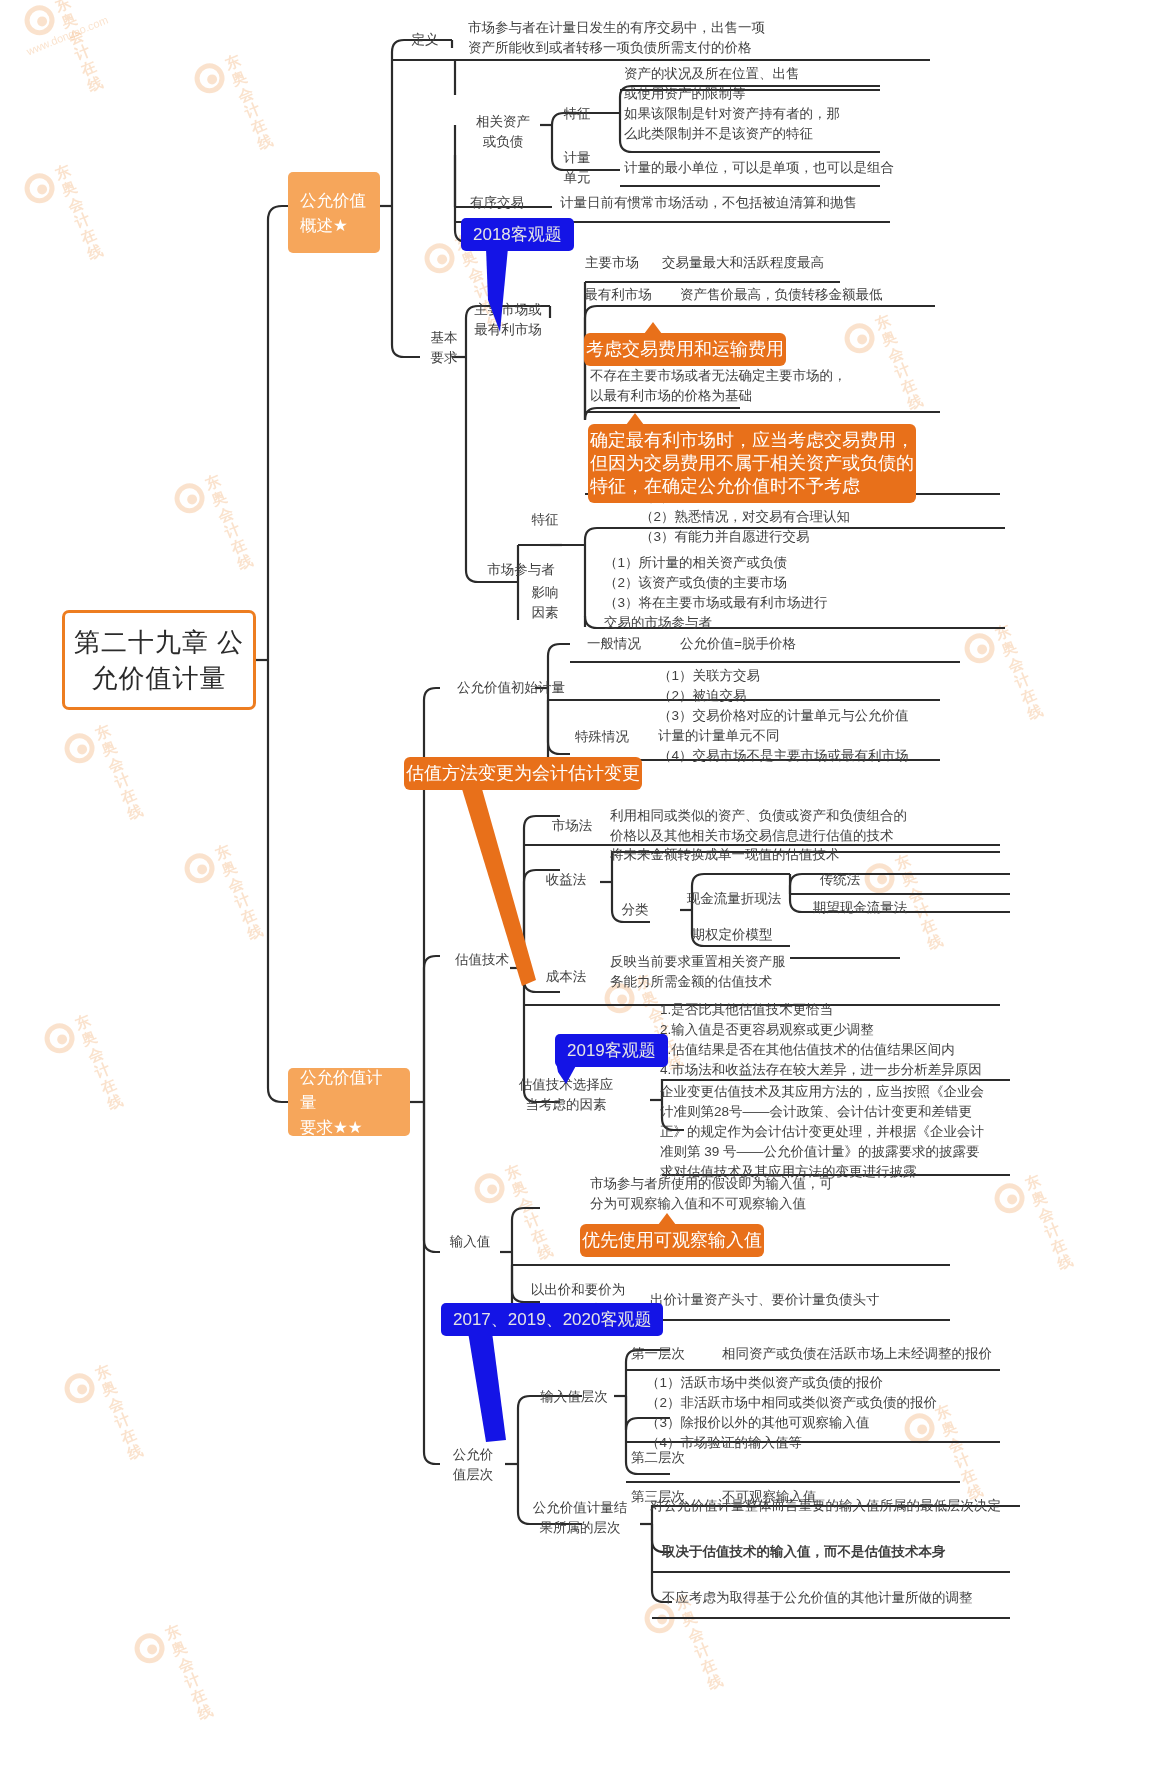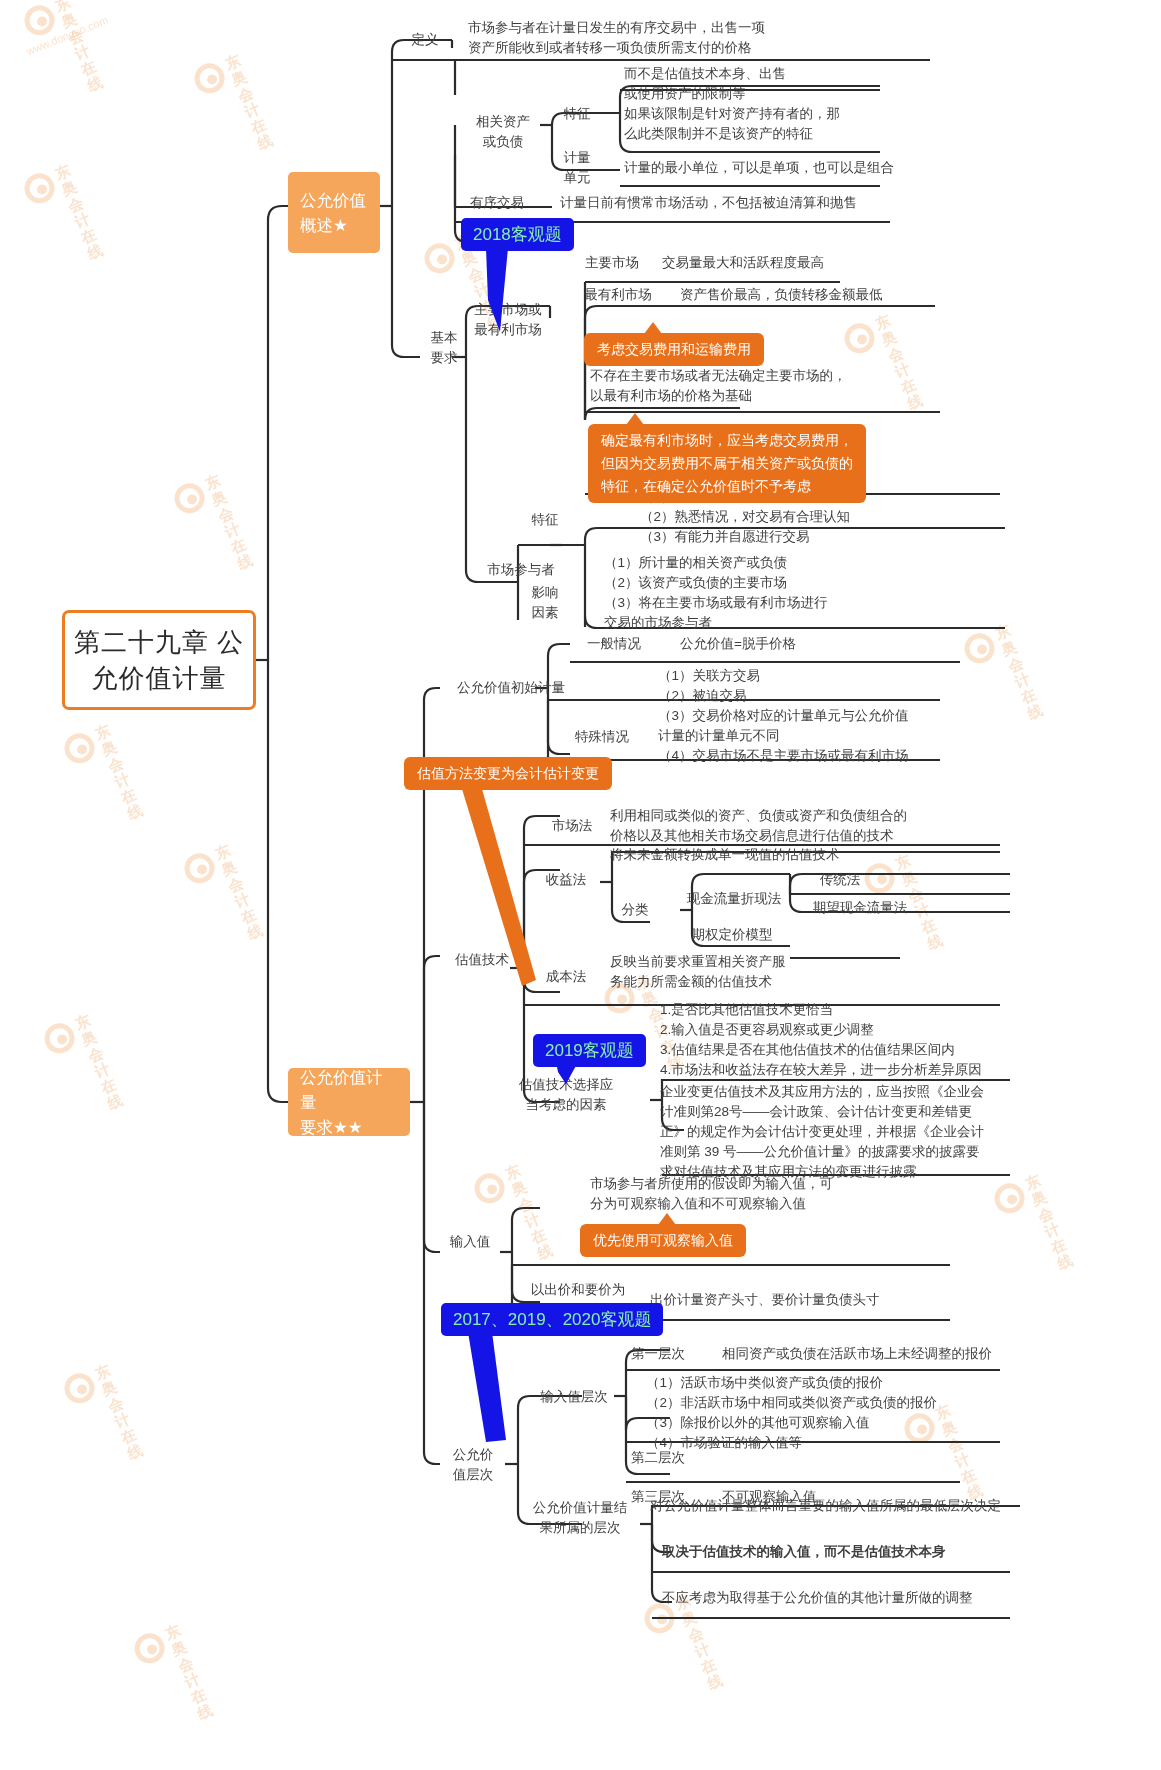--- a/index.html
+++ b/index.html
@@ -47,32 +47,32 @@
     position:absolute; z-index:4;
     background:#F6A65B; border-radius:5px; color:#ffffff;
     display:flex; align-items:center;
     padding:6px 12px; font-size:16.5px; line-height:25px;
     white-space:pre-line;
   }
   
   .callout {
     position:absolute; z-index:5;
     background:#E8701A; color:#ffffff; border-radius:6px;
-    padding:5px 13px; font-size:14px; line-height:23px;
+    padding:5px 2px; font-size:18px; line-height:23px;
     white-space:pre-line;
   }
   .callout.tail-up:before{
     content:""; position:absolute; top:-11px; left:var(--tx,30px);
     border-left:9px solid transparent; border-right:9px solid transparent;
     border-bottom:12px solid #E8701A;
   }
   
   .tag {
     position:absolute; z-index:6;
-    background:#1414E6; color:#86efac; border-radius:5px;
+    background:#1414E6; color:#e5e5e5; border-radius:5px;
     padding:4px 12px; font-size:17px; line-height:25px; white-space:nowrap;
   }
   .pointer { position:absolute; z-index:5; }
 </style>
 </head>
 <body>
 
 <div id="canvas">
 
   <div class="wm-layer">
@@ -233,21 +233,21 @@
 要求★★</div>
 
   <div class="txt c" style="left:395px; top:30px; width:60px;">定义</div>
   <div class="txt" style="left:468px; top:18px; width:470px;">市场参与者在计量日发生的有序交易中，出售一项
 资产所能收到或者转移一项负债所需支付的价格</div>
 
   <div class="txt c" style="left:466px; top:112px; width:74px;">相关资产
 或负债</div>
 
   <div class="txt c" style="left:552px; top:104px; width:50px;">特征</div>
-  <div class="txt" style="left:624px; top:64px; width:300px;">而不是估值技术本身、出售
+  <div class="txt" style="left:624px; top:64px; width:300px;">资产的状况及所在位置、出售
 或使用资产的限制等</div>
   <div class="txt" style="left:624px; top:104px; width:310px;">如果该限制是针对资产持有者的，那
 么此类限制并不是该资产的特征</div>
 
   <div class="txt c" style="left:552px; top:148px; width:50px;">计量
 单元</div>
   <div class="txt" style="left:624px; top:158px; width:400px;">计量的最小单位，可以是单项，也可以是组合</div>
 
   <div class="txt c" style="left:455px; top:193px; width:84px;">有序交易</div>
   <div class="txt" style="left:560px; top:193px; width:420px;">计量日前有惯常市场活动，不包括被迫清算和抛售</div>
@@ -365,21 +365,21 @@
 
   <svg class="pointer" style="left:0;top:0;width:1161px;height:1770px;" viewBox="0 0 1161 1770" xmlns="http://www.w3.org/2000/svg">
     <polygon points="462,789 482,789 536,980 522,986" fill="#E8701A"></polygon>
   </svg>
 
   <div class="tag" style="left:461px; top:218px;">2018客观题</div>
   <svg class="pointer" style="left:0;top:0;width:1161px;height:1770px;" viewBox="0 0 1161 1770" xmlns="http://www.w3.org/2000/svg">
     <polygon points="486,248 508,248 500,332 488,300" fill="#1414E6"></polygon>
   </svg>
 
-  <div class="tag" style="left:533px; top:1034px;">2019客观题</div>
+  <div class="tag" style="left:555px; top:1034px;">2019客观题</div>
   <svg class="pointer" style="left:0;top:0;width:1161px;height:1770px;" viewBox="0 0 1161 1770" xmlns="http://www.w3.org/2000/svg">
     <polygon points="556,1062 578,1062 566,1084 558,1072" fill="#1414E6"></polygon>
   </svg>
 
   <div class="tag" style="left:441px; top:1303px;">2017、2019、2020客观题</div>
   <svg class="pointer" style="left:0;top:0;width:1161px;height:1770px;" viewBox="0 0 1161 1770" xmlns="http://www.w3.org/2000/svg">
     <polygon points="468,1332 492,1332 506,1440 486,1442" fill="#1414E6"></polygon>
   </svg>
 
 </div>

